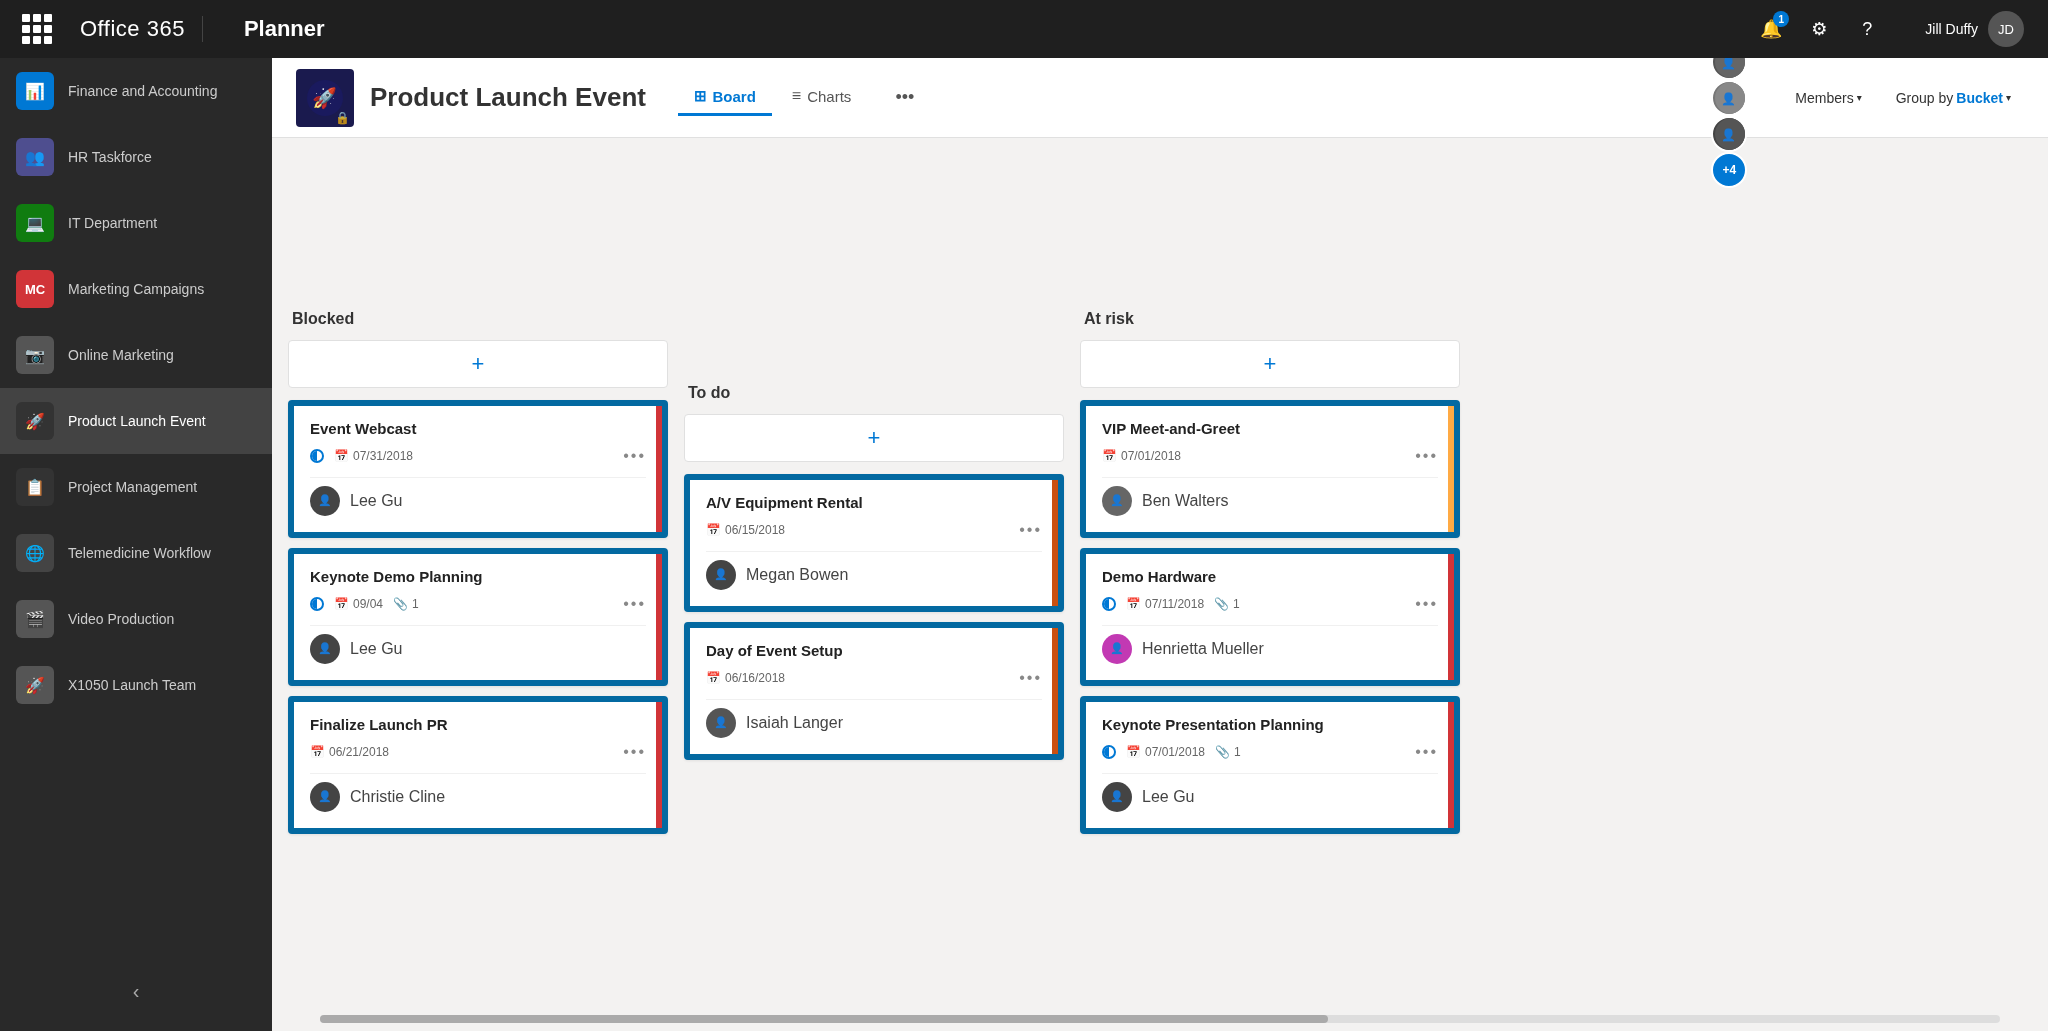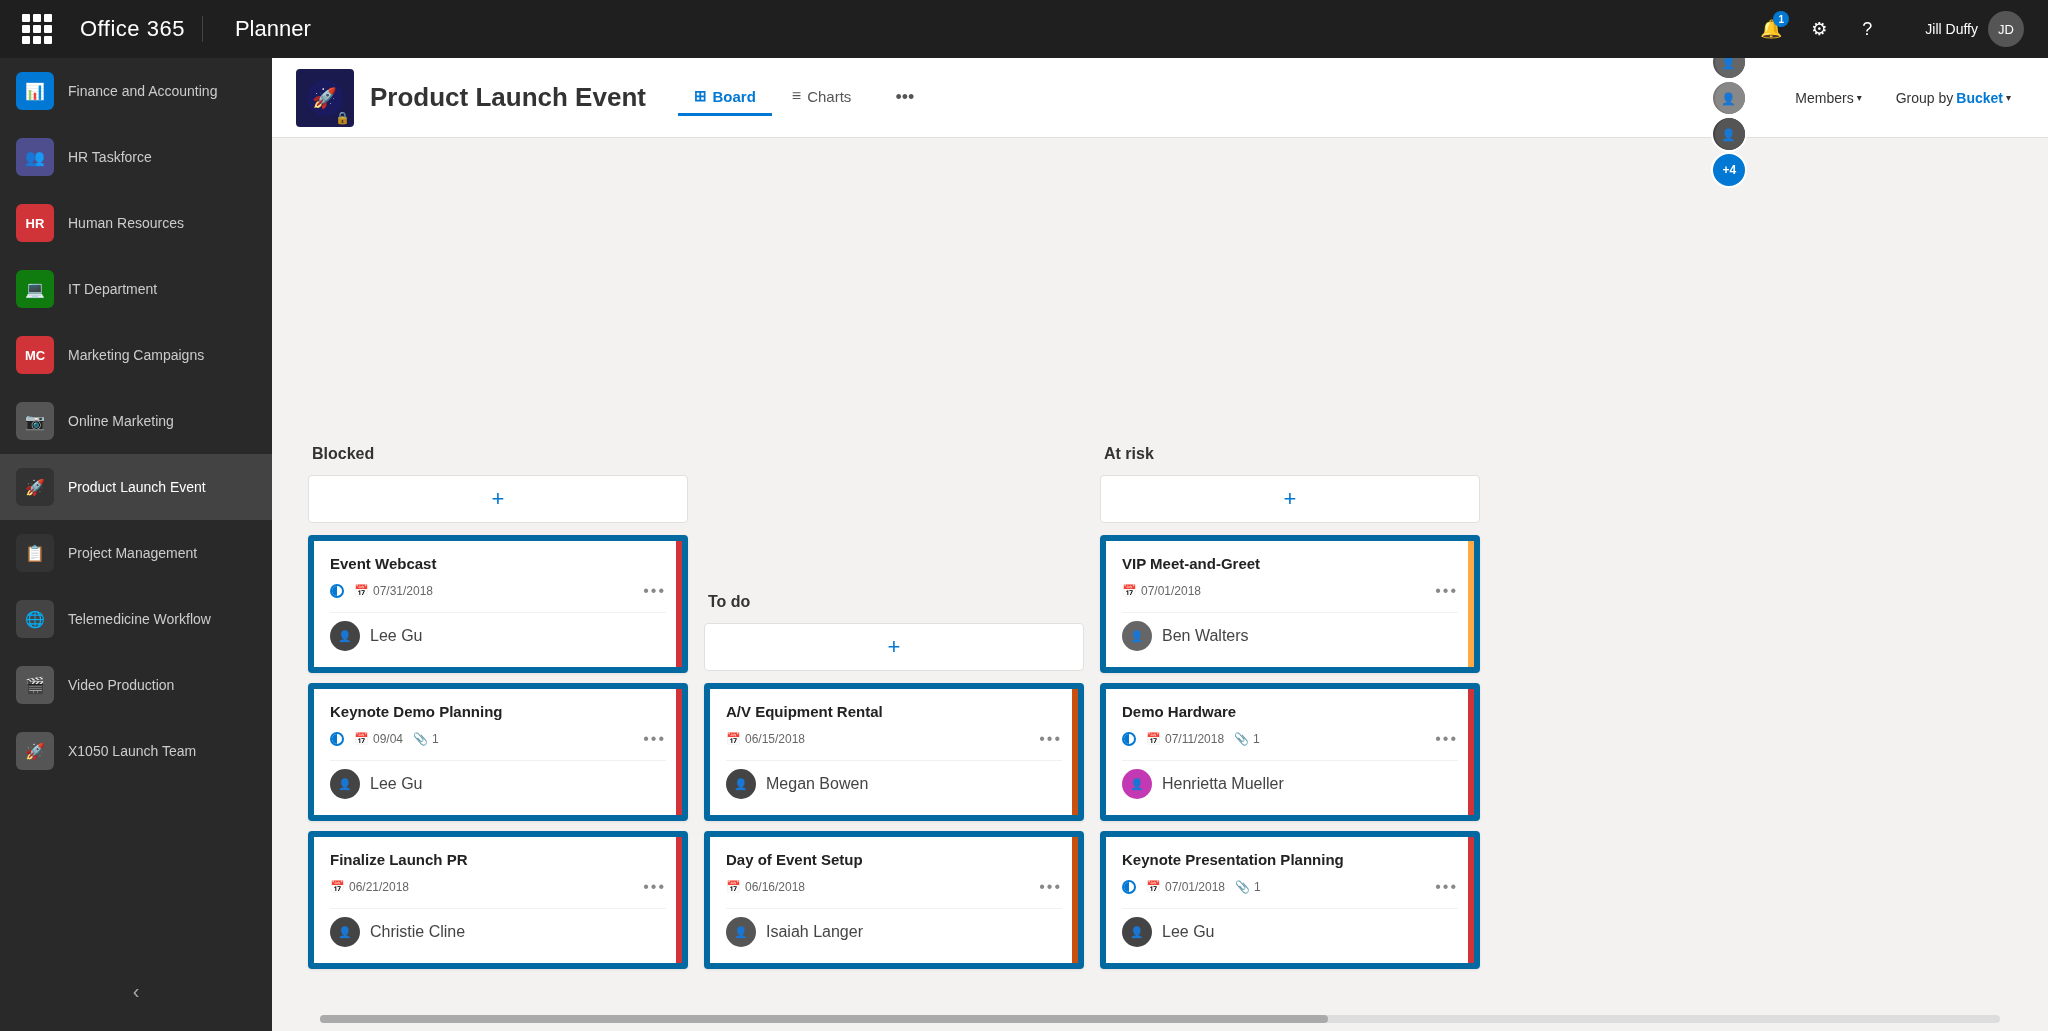--- a/index.html
+++ b/index.html
@@ -10,21 +10,21 @@
       display: flex; align-items: center; background: #1a1a2e; height: 58px;
       padding: 0 16px; gap: 16px; position: fixed; top: 0; left: 0; right: 0; z-index: 100;
       background: #1f1f1f;
     }
     .top-nav-waffle {
       display: grid; grid-template-columns: repeat(3,8px); gap: 3px;
       padding: 6px; cursor: pointer; margin-right: 6px;
     }
     .top-nav-waffle span { width: 8px; height: 8px; background: white; border-radius: 1px; display: block; }
     .top-nav-logo { color: white; font-size: 22px; font-weight: 300; letter-spacing: 0.5px; padding-right: 17px; border-right: 1px solid #444; }
-    .top-nav-appname { color: white; font-size: 22px; font-weight: 400; margin-left: 16px; flex: 1; }
+    .top-nav-appname { color: white; font-size: 22px; font-weight: 700; margin-left: 25px; flex: 1; }
     .top-nav-icons { display: flex; align-items: center; gap: 4px; }
     .top-nav-icon-btn {
       width: 44px; height: 44px; border-radius: 4px; display: flex; align-items: center;
       justify-content: center; cursor: pointer; color: white; font-size: 18px; position: relative;
       background: transparent; border: none;
     }
     .badge {
       position: absolute; top: 4px; right: 4px; background: #0078d4; color: white;
       border-radius: 50%; width: 16px; height: 16px; font-size: 10px;
       display: flex; align-items: center; justify-content: center; font-weight: bold;
@@ -99,21 +99,21 @@
     .header-controls { display: flex; align-items: center; gap: 8px; margin-left: 16px; }
     .header-btn {
       display: flex; align-items: center; gap: 3px; padding: 6px 12px;
       font-size: 14px; cursor: pointer; color: #333; border-radius: 3px;
       border: 1px solid transparent;
     }
     .header-btn .chevron { font-size: 10px; }
 
     
     .board-container {
-      display: flex; gap: 0; padding: 36px; overflow-x: auto; flex: 1; align-items: flex-end;
+      display: flex; gap: 0; padding: 16px; overflow-x: auto; flex: 1; align-items: center;
     }
     .board-column {
       min-width: 380px; max-width: 380px; margin-right: 16px; display: flex; flex-direction: column;
     }
     .column-header { font-size: 16px; font-weight: 600; color: #333; margin-bottom: 12px; padding: 0 4px; }
     .add-task-btn {
       background: white; border: 1px solid #e0e0e0; border-radius: 4px; height: 48px;
       display: flex; align-items: center; justify-content: center; cursor: pointer;
       color: #0078d4; font-size: 22px; margin-bottom: 12px; transition: background 0.15s;
     }
@@ -183,24 +183,20 @@
 <div class="sidebar">
   <div class="sidebar-item">
     <div class="sidebar-icon" style="background:#0078d4;">📊</div>
     <span class="sidebar-label">Finance and Accounting</span>
   </div>
   <div class="sidebar-item">
     <div class="sidebar-icon" style="background:#4e4e8f;">👥</div>
     <span class="sidebar-label">HR Taskforce</span>
   </div>
   <div class="sidebar-item">
-    <div class="sidebar-icon" style="background:#d13438; font-size:13px; font-weight:bold;">HR</div>
-    <span class="sidebar-label">Human Resources</span>
-  </div>
-  <div class="sidebar-item">
     <div class="sidebar-icon" style="background:#107c10;">💻</div>
     <span class="sidebar-label">IT Department</span>
   </div>
   <div class="sidebar-item">
     <div class="sidebar-icon" style="background:#d13438; font-size:13px; font-weight:bold;">MC</div>
     <span class="sidebar-label">Marketing Campaigns</span>
   </div>
   <div class="sidebar-item">
     <div class="sidebar-icon" style="background:#555;">📷</div>
     <span class="sidebar-label">Online Marketing</span>

